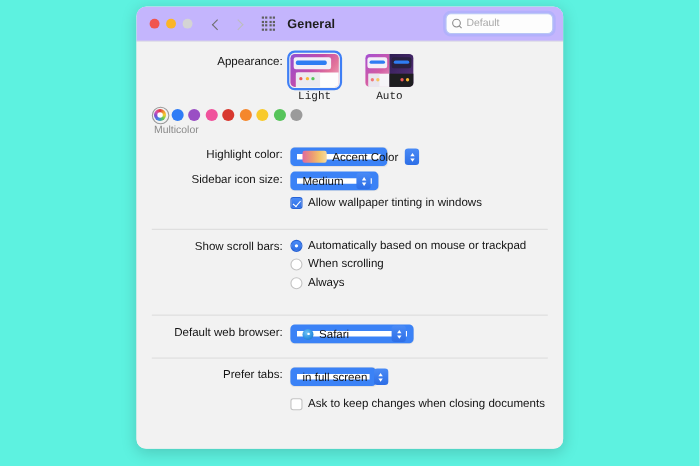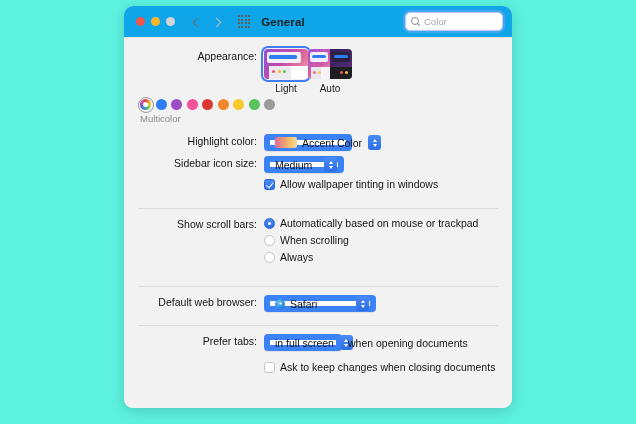--- a/index.html
+++ b/index.html
@@ -28,21 +28,21 @@
     box-shadow: 0 3px 14px rgba(0,0,0,0.17);
     overflow: hidden;
     display: flex;
     flex-direction: column;
   }
 
   
   #titlebar {
     height: 32px;
     min-height: 32px;
-    background: #0ea5e9;
+    background: #c4b5fd;
     border-bottom: 1px solid #e2e2e2;
     display: flex;
     align-items: center;
     padding: 0 9px;
     box-sizing: border-box;
   }
   .traffic {
     display: flex;
     gap: 6px;
     align-items: center;
@@ -160,21 +160,21 @@
     padding-right: 7px;
     font-size: 10.5px;
     color: #141414;
     box-sizing: border-box;
     line-height: 15px;
   }
   .field { flex: 1; }
 
   
   #appearance-row { margin-top: 11px; align-items: flex-start; }
-  .themes { display: flex; gap: 0; }
+  .themes { display: flex; gap: 24px; font-family: Liberation Mono, monospace; }
   .theme { width: 44px; text-align: center; }
   .thumb {
     width: 44px; height: 30px;
     border-radius: 4px;
     overflow: hidden;
     position: relative;
     box-sizing: border-box;
   }
   .thumb.selected {
     outline: 2.2px solid #3f7ff5;
@@ -436,21 +436,21 @@
         <i></i>
         <i></i>
         <i></i>
         <i></i>
         <i></i>
         <i></i>
     </div>
     <div id="window-title">General</div>
     <div id="search-wrap">
       <span id="search-icon"></span>
-      <span id="search-placeholder">Color</span>
+      <span id="search-placeholder">Default</span>
     </div>
   </div>
 
   <div id="content">
 
     <div class="section">
 
       <div class="row" id="appearance-row">
         <div class="label">Appearance:</div>
         <div class="field">
@@ -616,21 +616,20 @@
         <div class="label">Prefer tabs:</div>
         <div class="field">
           <div class="inline-row">
             <span class="popup" style="width:78px">
               <span class="txt">in full screen</span>
               <span class="stepper-arrows">
                 <span class="arr-up"></span>
                   <span class="arr-dn"></span>
               </span>
             </span>
-            <span class="inline-text">when opening documents</span>
           </div>
         </div>
       </div>
 
       <div class="sp-5"></div>
 
       <div class="row">
         <div class="label"></div>
         <div class="field">
           <div class="check-line">

